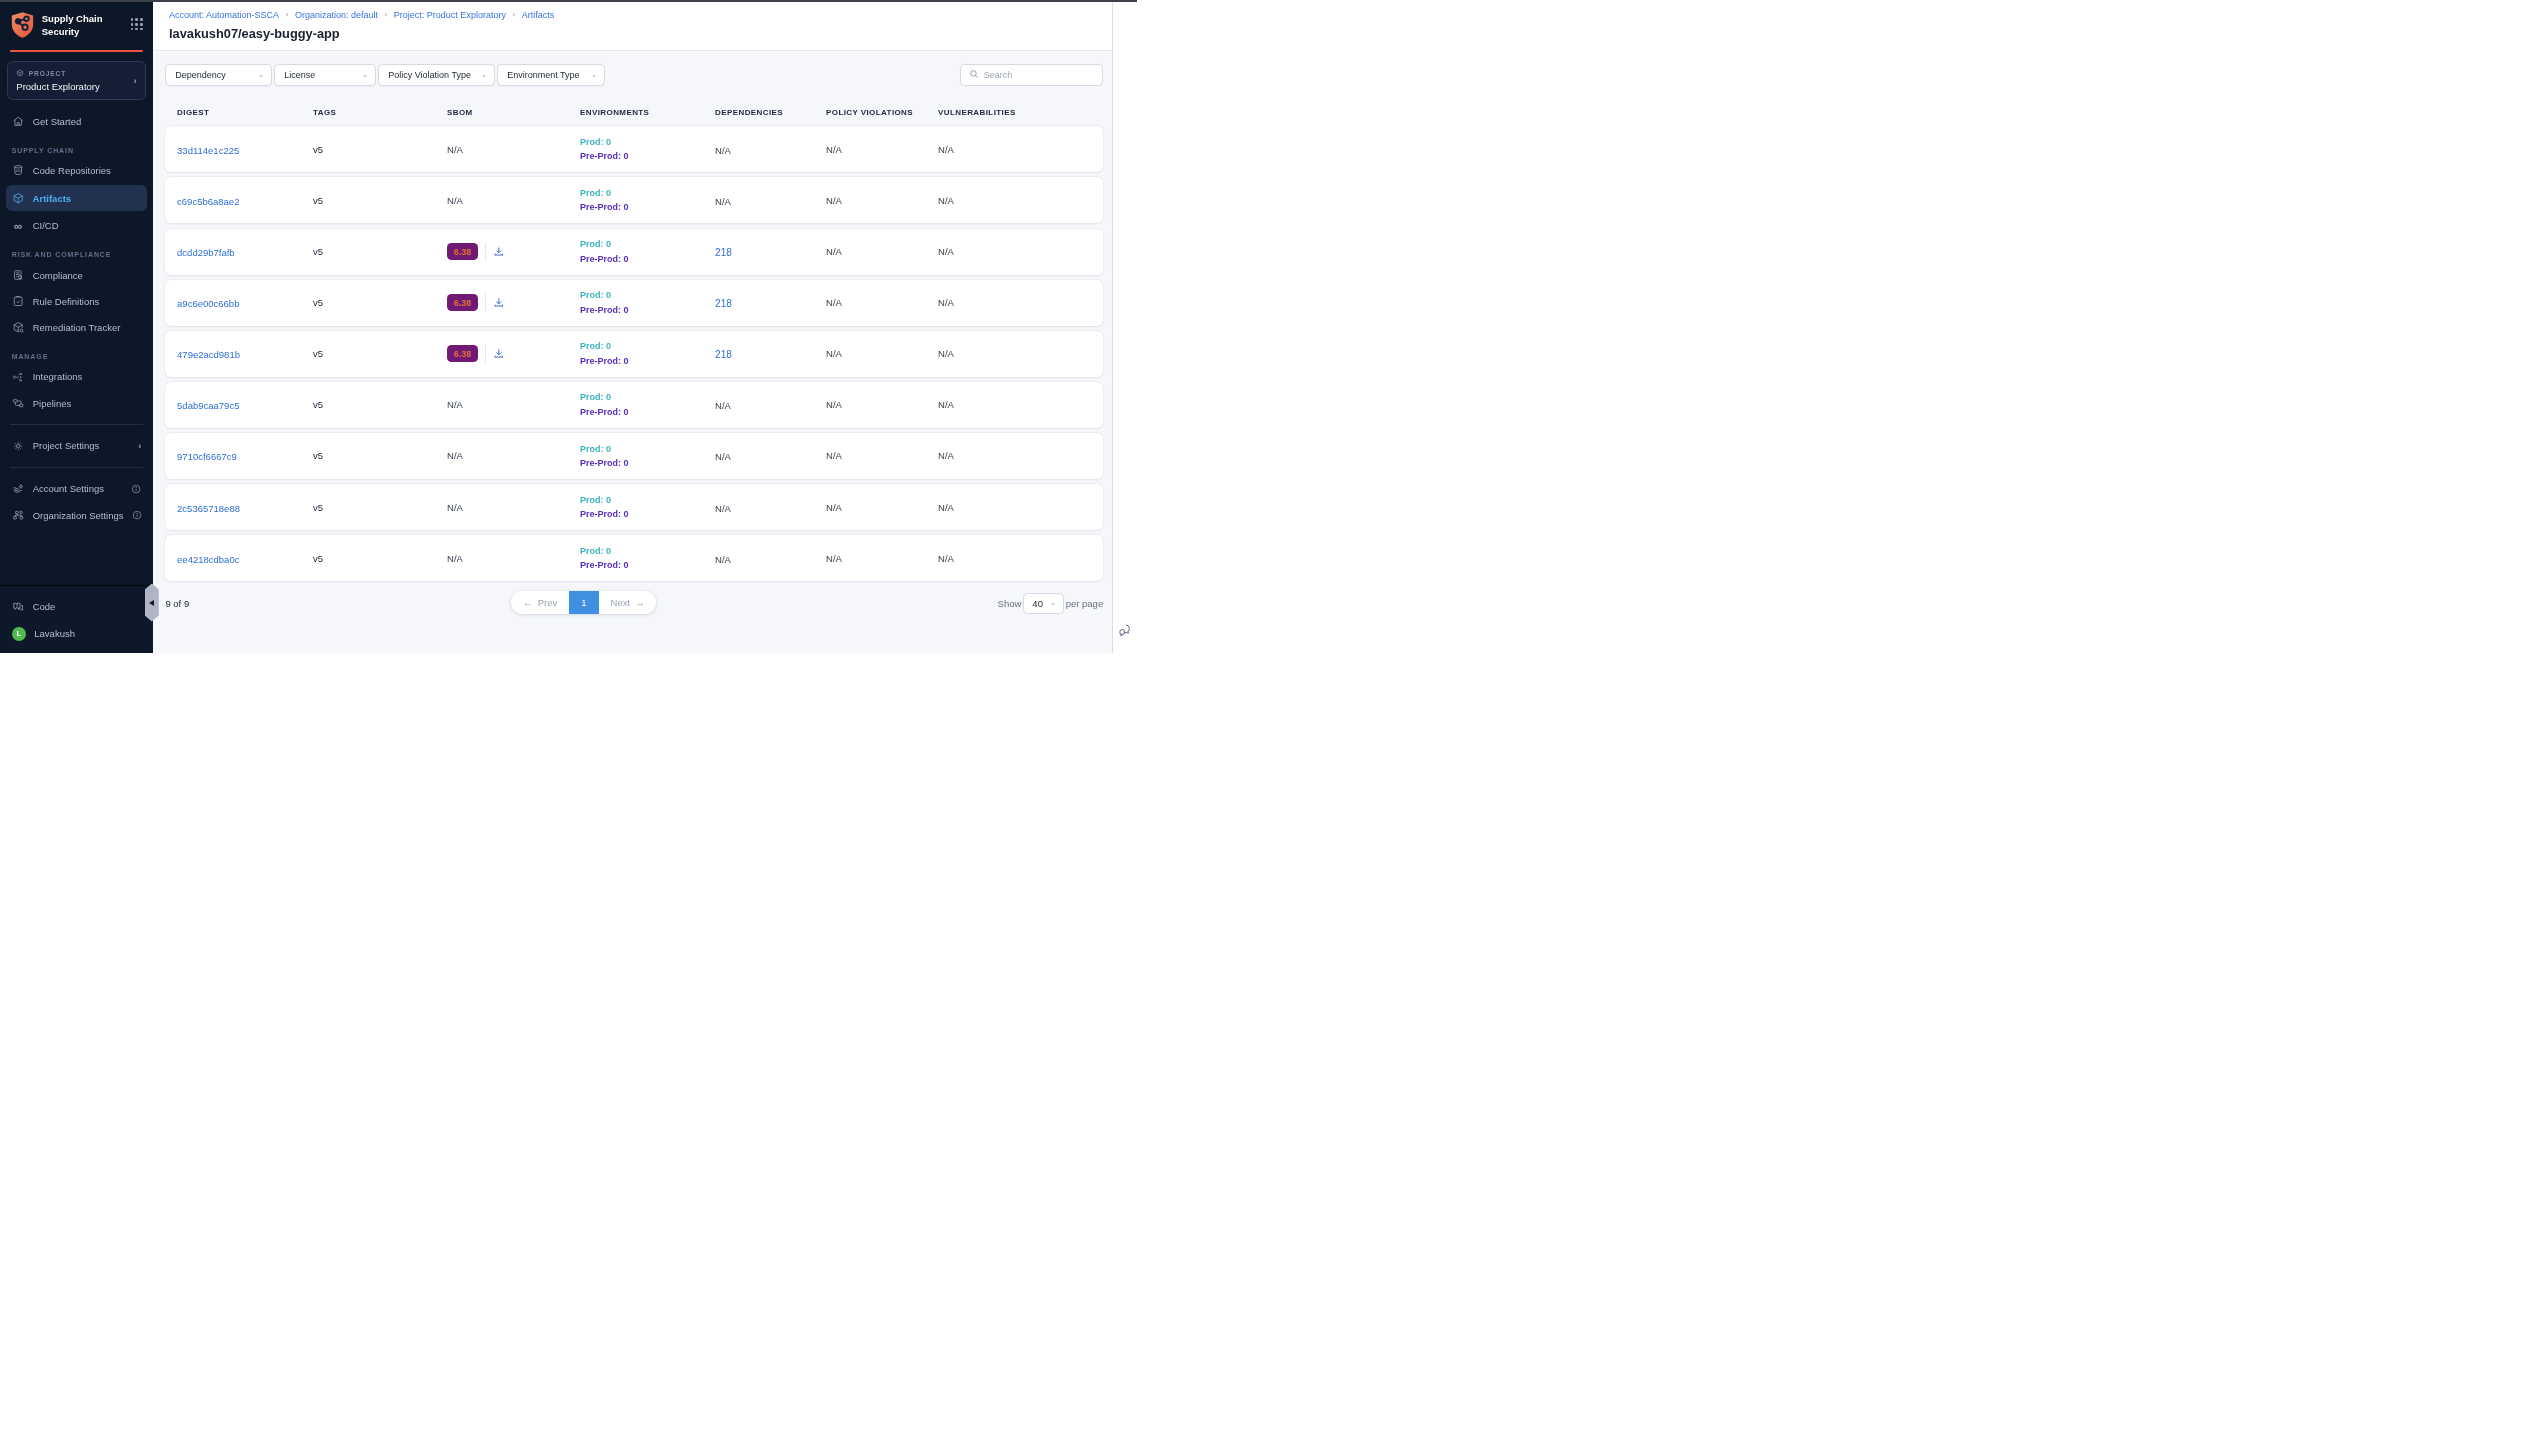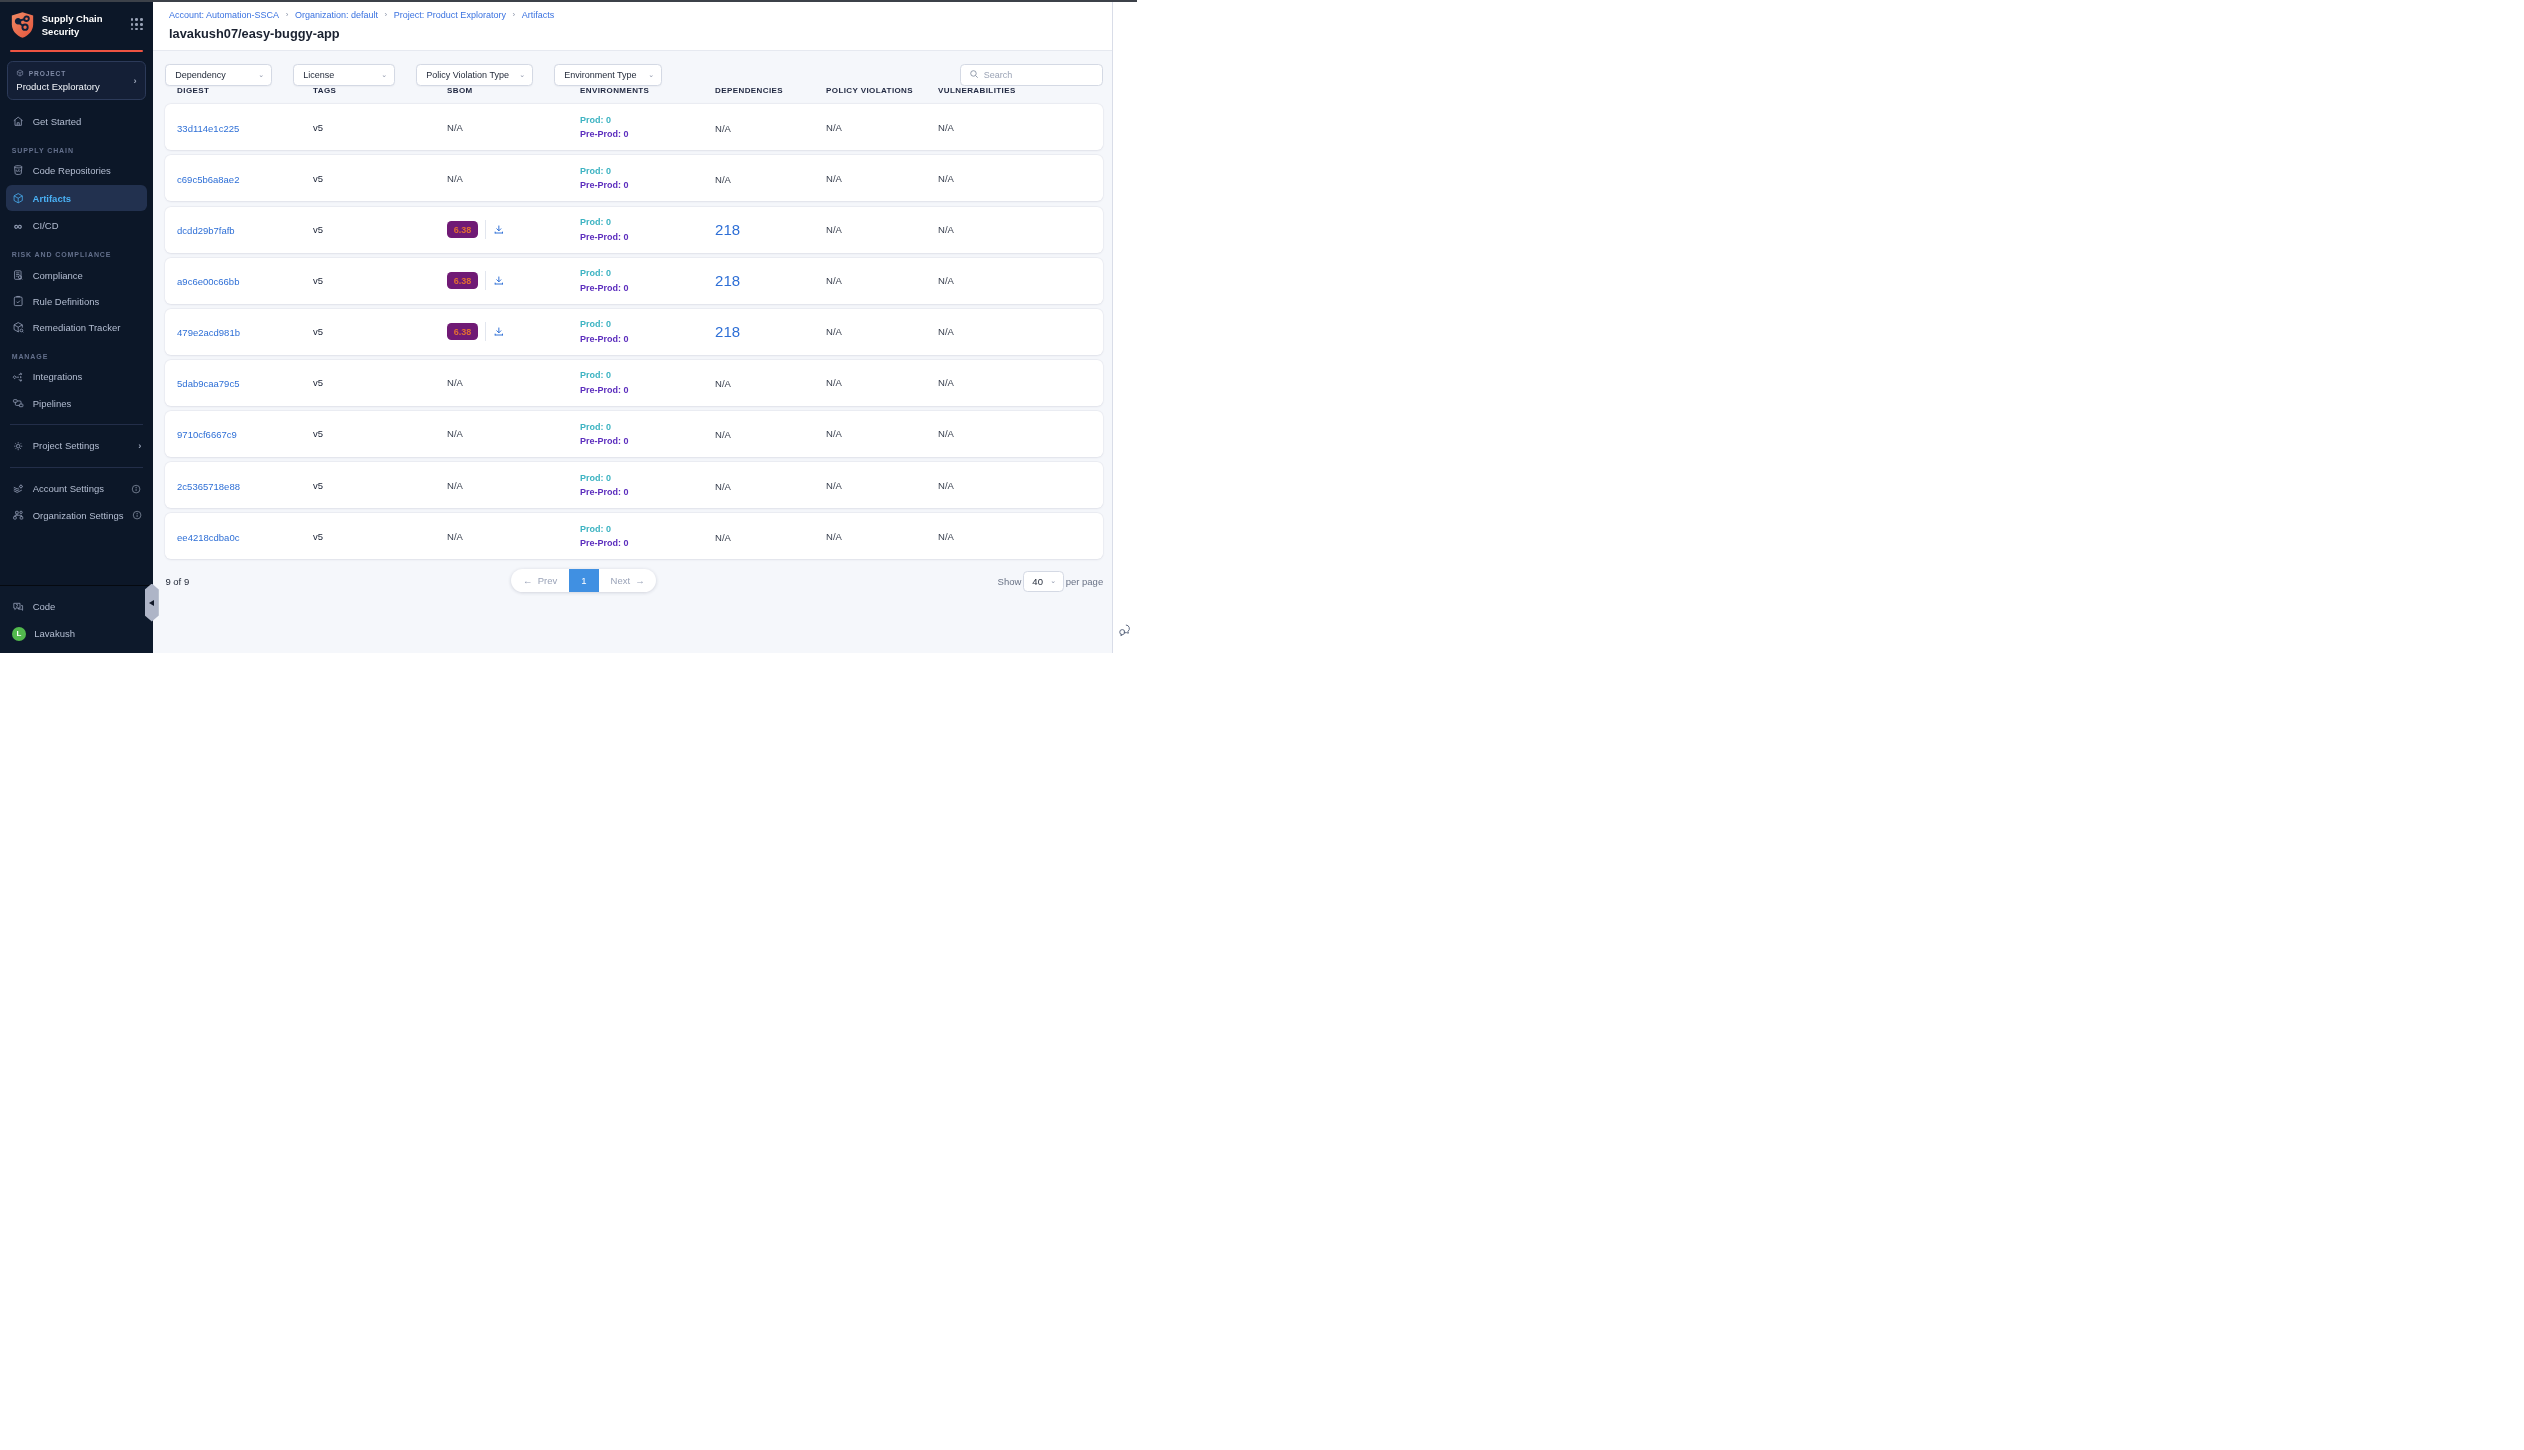--- a/index.html
+++ b/index.html
@@ -47,21 +47,21 @@
   .chat-fab { position:absolute; bottom:14.6px; left:5.1px; color:#5c6880; cursor:pointer; }
 
   .page-header { background:#ffffff; padding:8px 16px 8.8px; border-bottom:0.7px solid #e6e9f0; }
   .breadcrumbs { display:flex; gap:6.6px; font-size:9px; color:#3a72e0; align-items:center; }
   .crumb { cursor:pointer; }
   .crumb-sep { color:#8a93a8; font-size:8px; }
   .page-title { margin-top:6.6px; font-size:12.8px; font-weight:bold; color:#1a2130; }
 
   .content-body { flex:1; background:#f5f7fb; padding:13px 8.8px 0 12.4px; position:relative; }
 
-  .filters-row { display:flex; gap:21px; align-items:center; }
+  .filters-row { display:flex; gap:2px; align-items:center; margin-bottom:22px; }
   .filter-btn { height:22px; background:#fff; border:0.7px solid #d4d9e4; border-radius:4.4px; display:flex; align-items:center; padding:0 7.3px 0 8.8px; font-size:9px; color:#1e2636; box-shadow:0 0.7px 1.5px rgba(20,30,60,.04); cursor:pointer; }
   .w1{width:107px;} .w2{width:102px;} .w3{width:117px;} .w4{width:108px;}
   .chev-down { margin-left:auto; color:#8a93a8; font-size:7px; padding-left:8.8px; }
   .search-box { margin-left:auto; width:143px; height:22px; background:#fff; border:0.7px solid #d4d9e4; border-radius:4.4px; display:flex; align-items:center; padding:0 7.3px; gap:5.1px; }
   .search-box input { border:none; outline:none; width:100%; font-size:9px; color:#1e2636; background:transparent; }
   .search-box input::placeholder { color:#9aa3b5; }
 
   .tgrid { display:grid; grid-template-columns:136px 134px 133px 135px 111px 112px 1fr; align-items:center; }
   .table-head { padding:0 11.7px; margin-bottom:9.5px; }
   .th { font-size:8px; font-weight:bold; color:#1f2740; letter-spacing:0.4px; }
@@ -71,21 +71,21 @@
   .digest-link { color:#2e6fd6; font-size:9.5px; cursor:pointer; }
   .tag-cell { font-size:9.5px; color:#20283a; }
   .na { font-size:9.5px; color:#39404f; }
   .sbom-cell { display:flex; align-items:center; }
   .sbom-badge { background:#701a75; color:#e06e33; font-weight:bold; font-size:9px; padding:3.7px 6.6px; border-radius:4.4px; }
   .sbom-divider { width:0.7px; height:19px; background:#e2e6ee; margin:0 7.3px; }
   .dl-btn { display:flex; align-items:center; cursor:pointer; }
   .env-cell { font-size:9px; font-weight:bold; line-height:1.6; }
   .env-prod { color:#3cb3c2; display:block; cursor:pointer; }
   .env-preprod { color:#5b2dbd; display:block; cursor:pointer; }
-  .dep-link { color:#2e6fd6; font-size:15px; cursor:pointer; }
+  .dep-link { color:#2e6fd6; font-size:10px; cursor:pointer; }
 
   .pagination-row { display:flex; align-items:center; margin-top:10.2px; position:relative; height:23.4px; }
   .page-count { font-size:9.5px; color:#1d2433; }
   .page-pill { position:absolute; left:346px; top:0; background:#fff; border-radius:12.4px; box-shadow:0 0.7px 3.7px rgba(25,35,65,.18); display:flex; overflow:hidden; height:22.6px; align-items:stretch; }
   .pill-prev,.pill-next { display:flex; align-items:center; gap:5.1px; padding:0 11.7px; color:#9aa3b8; font-size:9.5px; cursor:pointer; }
   .pill-page { width:30px; background:#4090e2; color:#fff; display:flex; align-items:center; justify-content:center; font-size:9.5px; cursor:pointer; }
   .right-group { margin-left:auto; display:flex; align-items:center; gap:2px; color:#6a7386; font-size:9.5px; }
   .page-size-select { border:0.7px solid #d4d9e4; border-radius:4.4px; height:21px; padding:0 6.6px 0 8px; display:flex; align-items:center; gap:7.3px; color:#1e2636; background:#fff; cursor:pointer; }
   .page-size-select .chev-down { padding-left:0; }
 </style>

